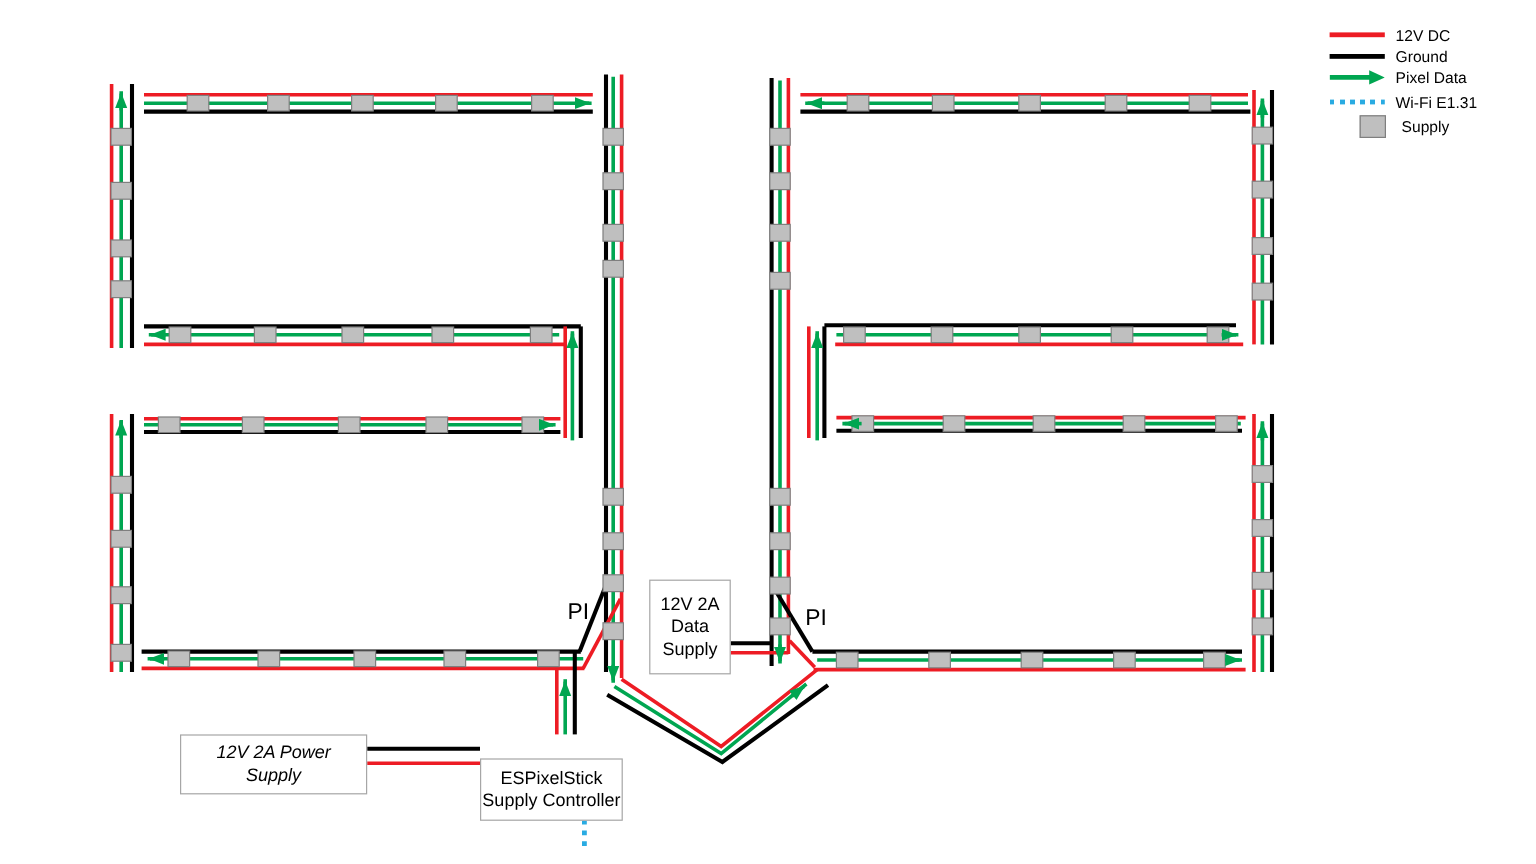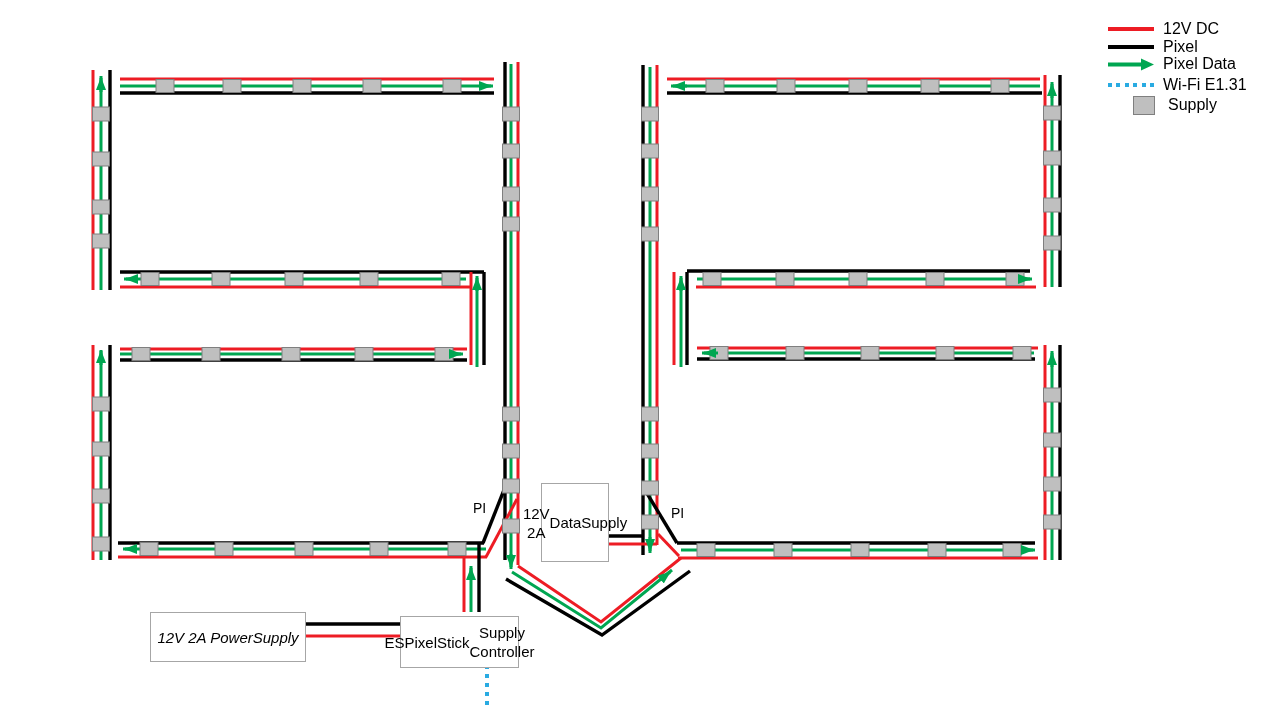--- a/index.html
+++ b/index.html
@@ -1,29 +1,29 @@
 <!DOCTYPE html>
 <html style="--red: #ED1C24; --black: #000000; --green: #00A651; --cyan: #29ABE2; --pixfill: #BFBFBF; --pixborder: #7F7F7F;"><head>
 <meta charset="utf-8">
 <style>
   html,body{margin:0;padding:0;background:#fff;}
   #stage{position:relative;width:1280px;height:720px;background:#ffffff;overflow:hidden;
          font-family:"Liberation Sans", sans-serif;color:#000;}
   #wires{position:absolute;left:0;top:0;}
-  .box{position:absolute;background:#fff;border:1.5px solid #a6a6a6;display:flex;flex-direction:row;
+  .box{position:absolute;background:#fff;border:1.5px solid #a6a6a6;display:flex;flex-direction:column;
        align-items:center;justify-content:center;text-align:center;font-size:15px;line-height:19px;}
-  .pi-label{position:absolute;font-size:14px;}
+  .pi-label{position:absolute;font-size:19px;}
   .legend{position:absolute;left:1108px;top:0;width:170px;height:120px;}
   .lrow{position:absolute;display:flex;align-items:center;height:14px;}
   .sw{display:inline-block;width:46px;flex:0 0 46px;}
   .swline{height:4px;}
   .line-red{background:var(--red);}
   .line-black{background:var(--black);}
   .line-dotted{background:repeating-linear-gradient(90deg,var(--cyan) 0 4px,transparent 4px 8.5px);}
-  .llabel{font-size:16px;margin-left:9px;white-space:nowrap;}
+  .llabel{font-size:13px;margin-left:9px;white-space:nowrap;}
   .sq{width:20px;height:17px;background:var(--pixfill);border:1px solid var(--pixborder);margin-left:25px;}
   .arrow-sw{color:var(--green);display:block;}
 </style>
 </head>
 <body>
 
 <div id="stage">
 
   <svg id="wires" width="1280" height="720">
       <defs>
@@ -190,36 +190,36 @@
     <div>12V 2A</div>
     <div>Data</div>
     <div>Supply</div>
   </div>
 
   <div class="box" style="left:150px;top:612px;width:154px;height:48px;font-style:italic;">
     <div>12V 2A Power</div>
     <div>Supply</div>
   </div>
 
-  <div class="box" style="left:400px;top:616px;width:117px;height:50px;">
+  <div class="box" style="left:400px;top:632px;width:117px;height:50px;">
     <div>ESPixelStick</div>
     <div>Supply Controller</div>
   </div>
 
   <div class="pi-label" style="left:473px;top:500px;">PI</div>
   <div class="pi-label" style="left:671px;top:505px;">PI</div>
 
   <div class="legend">
     <div class="lrow" style="top:22px;">
       <span class="sw swline line-red"></span>
       <span class="llabel">12V DC</span>
     </div>
     <div class="lrow" style="top:40px;">
       <span class="sw swline line-black"></span>
-      <span class="llabel">Pixel</span>
+      <span class="llabel">Ground</span>
     </div>
     <div class="lrow" style="top:57px;">
       <span class="sw">
         <svg class="arrow-sw" width="46" height="13" viewBox="0 0 46 13">
           <line x1="0" y1="6.5" x2="35" y2="6.5" stroke="currentColor" stroke-width="4"></line>
           <polygon points="33,0.5 46,6.5 33,12.5" fill="currentColor"></polygon>
         </svg>
       </span>
       <span class="llabel">Pixel Data</span>
     </div>

